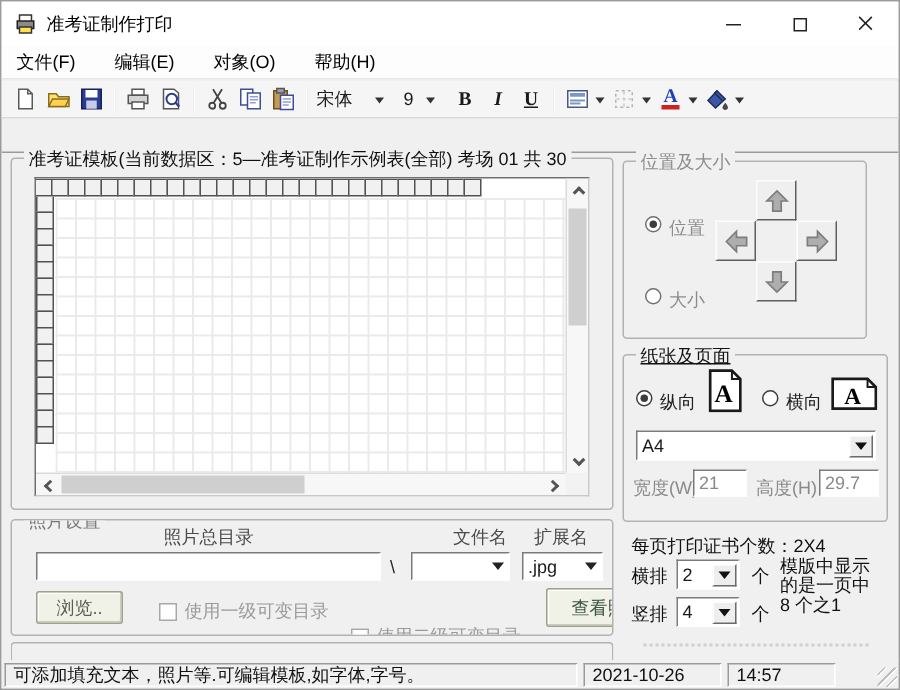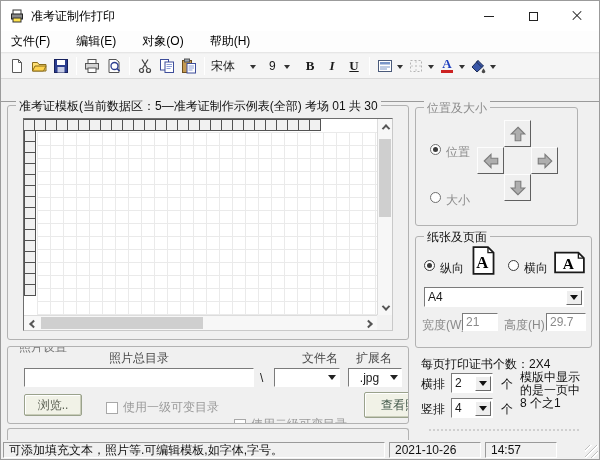--- a/index.html
+++ b/index.html
@@ -101,21 +101,21 @@
   
   .gb-pos { left:414px; top:5px; width:163px; height:119px; }
   .gb-pos .grouplabel, .gb-pos .radio-row { color:#8c8c8c; }
   .radio-row { position:absolute; display:flex; align-items:flex-start; }
   .radio { width:11px; height:11px; border-radius:50%; background:#fff; border:1px solid #707070; margin-right:5px; position:relative; flex:none; }
   .radio.sel::after { content:""; position:absolute; left:2px; top:2px; width:5px; height:5px; border-radius:50%; background:#3c3c3c; }
   .xbtn { position:absolute; width:27px; height:27px; background:#efefef; border:1px solid;
           border-color:#fdfdfd #5f5f5f #5f5f5f #fdfdfd; display:flex; align-items:center; justify-content:center; }
 
   .gb-paper { left:414px; top:134px; width:177px; height:112px; }
-  .gb-paper .grouplabel { color:#111; }
+  .gb-paper .grouplabel { color:#111;text-decoration:underline; }
   .paper-radio { color:#222; }
   .dim-label { position:absolute; color:#8a8a8a; }
   .dim-input { position:absolute; height:18px; color:#8a8a8a; padding:0 3px; line-height:16px; }
   .pp-label { position:absolute; color:#111; white-space:nowrap; }
   .pp-combo { position:absolute; width:42px; height:20px; }
   .note-block { position:absolute; left:519px; top:269px; width:74px; line-height:13px; color:#111; }
   .dots { position:absolute; left:428px; top:327px; width:150px; border-top:2px dotted #cfcfcf; }
 
   
   .statusbar { position:absolute; left:0; bottom:0; right:0; height:20px; background:#f0f0f0;
@@ -343,21 +343,21 @@
       <span class="grouplabel">照片设置</span>
       <span class="plabel" style="left:101px; top:3px;">照片总目录</span>
       <input class="txtinput sunken" style="left: 16px; top: 21px; width: 230px;" value="">
       <span class="plabel" style="left:252px; top:24px; color:#222;">\</span>
       <span class="plabel" style="left:294px; top:3px;">文件名</span>
       <div class="combo sunken" style="left:266px; top:21px; width:66px;">
         <span class="cval"></span>
         <span class="tri"></span>
       </div>
       <span class="plabel" style="left:348px; top:3px;">扩展名</span>
-      <div class="combo sunken" style="left:340px; top:21px; width:54px;text-align:center;">
+      <div class="combo sunken" style="left:340px; top:21px; width:54px;">
         <span class="cval">.jpg</span>
         <span class="tri"></span>
       </div>
       <div class="pushbtn" style="left:16px; top:47px; width:58px; height:22px;">浏览..</div>
       <div class="chk" style="left:98px; top:52px;">
         <span class="box"></span>
         <span>使用一级可变目录</span>
       </div>
       <div class="chk" style="left:226px; top:69px;">
         <span class="box"></span>

